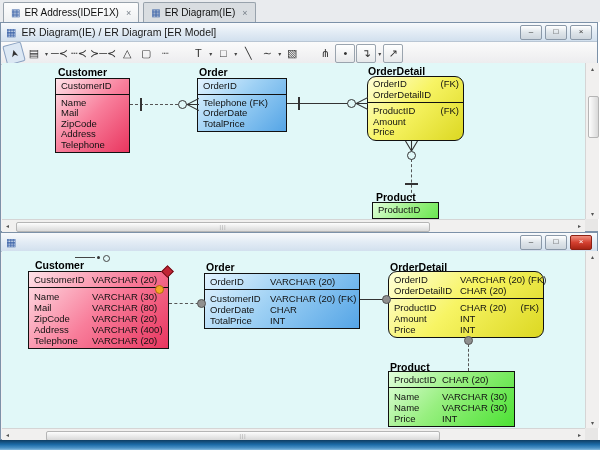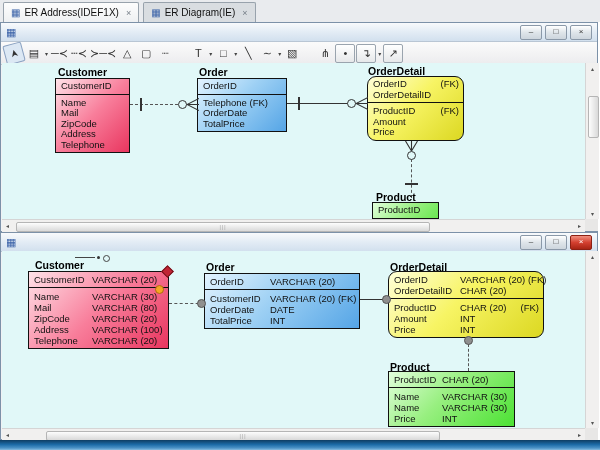--- a/index.html
+++ b/index.html
@@ -96,20 +96,21 @@
     <div class="tab inactive">
       <span class="tabicon">▦</span>
       <span>ER Diagram(IE)</span>
       <span class="tabx">×</span>
     </div>
   </div>
 
   <div class="win" style="top:22px;height:210px;">
     <div class="titlebar">
       <span class="winicon">▦</span>
+      <span>ER Diagram(IE) / ER Diagram [ER Model]</span>
       <span class="winbtns">
         <span class="wbtn">–</span>
         <span class="wbtn">□</span>
         <span class="wbtn">×</span>
       </span>
     </div>
 
     <div class="toolbar">
       <span class="tool active rot">➤</span>
       <span class="tool">▤</span>
@@ -267,21 +268,21 @@
           <div class="row">
             <span class="rn">Mail</span>
             <span>VARCHAR (80)</span>
           </div>
           <div class="row">
             <span class="rn">ZipCode</span>
             <span>VARCHAR (20)</span>
           </div>
           <div class="row">
             <span class="rn">Address</span>
-            <span>VARCHAR (100)</span>
+            <span>VARCHAR (400)</span>
           </div>
           <div class="row">
             <span class="rn">Telephone</span>
             <span>VARCHAR (20)</span>
           </div>
         </div>
       </div>
       <div class="diamond" style="left:161px;top:16px;"></div>
       <div class="odot" style="left:153px;top:34px;"></div>
 
@@ -293,21 +294,21 @@
             <span>VARCHAR (20)</span>
           </div>
         </div>
         <div class="bd">
           <div class="row">
             <span class="rn">CustomerID</span>
             <span>VARCHAR (20) (FK)</span>
           </div>
           <div class="row">
             <span class="rn">OrderDate</span>
-            <span>DATE</span>
+            <span>CHAR</span>
           </div>
           <div class="row">
             <span class="rn">TotalPrice</span>
             <span>INT</span>
           </div>
         </div>
       </div>
 
       <div class="etitle" style="left:388px;top:10px;">OrderDetail</div>
       <div class="ent yellow rounded lh11" style="left:386px;top:20px;width:156px;--nw:66px;">

